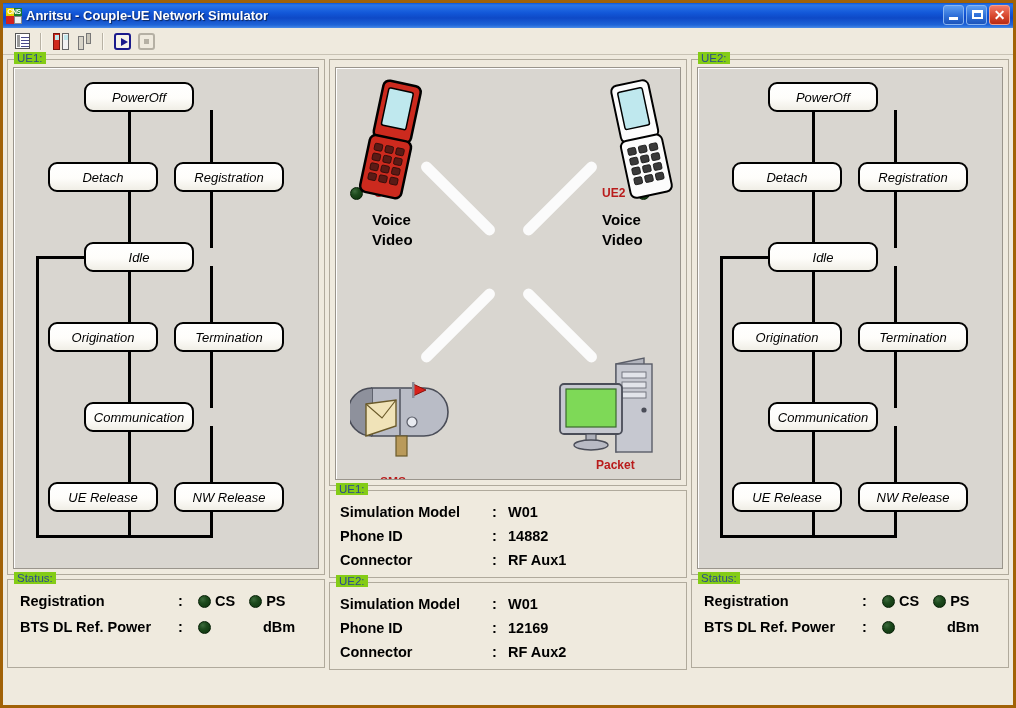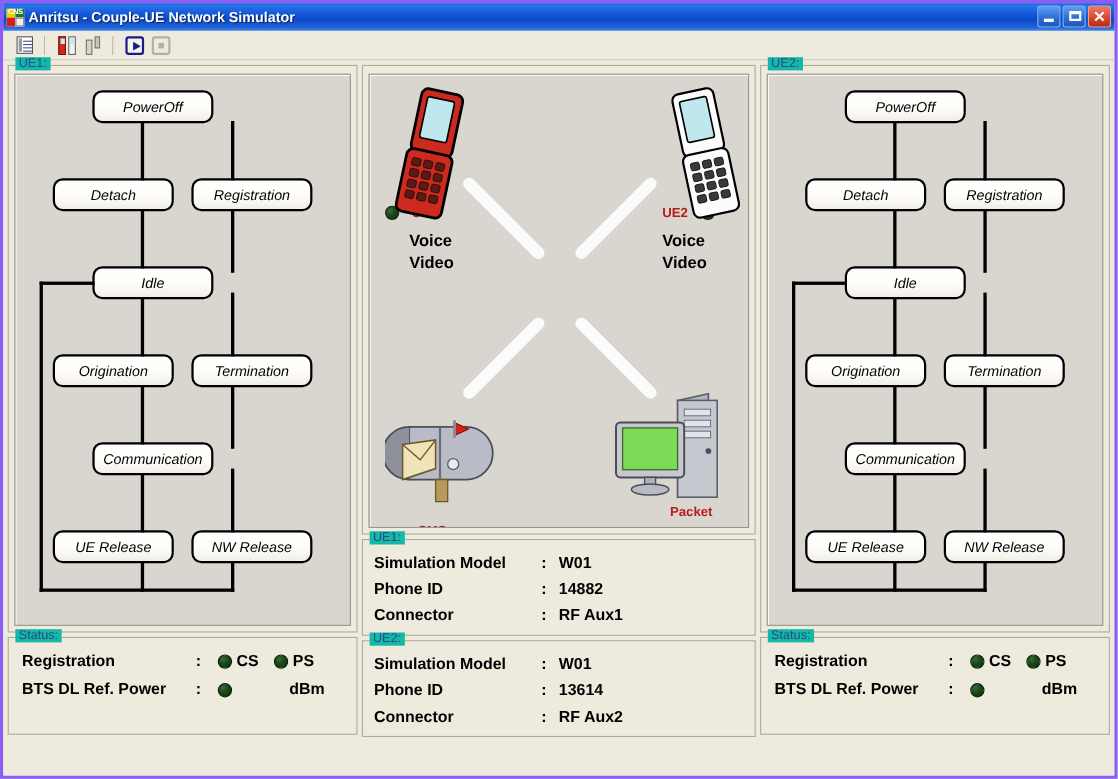--- a/index.html
+++ b/index.html
@@ -8,21 +8,21 @@
   }
   body {
     width: 1016px; height: 708px;
     font-family: "Liberation Sans", sans-serif;
     overflow: hidden;
   }
   .window {
     position: absolute; left: 0; top: 0;
     width: 1016px; height: 708px;
     box-sizing: border-box;
-    border: 3px solid #8b5cf6;
+    border: 3px solid #a16207;
     background: #efeade;
     display: flex; flex-direction: column;
   }
   
   .titlebar {
     height: 25px; flex: none;
     background: linear-gradient(to bottom,
        #0c56d4 0%, #2a75e8 8%, #1257d8 40%, #0e49c6 60%, #1f64d8 88%, #4a8ce8 100%);
     display: flex; align-items: center;
     padding: 0 2px 0 3px;
@@ -114,21 +114,21 @@
   .col-center { width: 358px; flex: none; }
   
   .group {
     position: relative;
     border: 1px solid #b0aa9c;
     background: transparent;
     box-sizing: border-box;
   }
   .group > .glabel {
     position: absolute; top: -8px; left: 6px;
-    background: #14b8a6; padding: 0 3px;
+    background: #84cc16; padding: 0 3px;
     font-size: 11.5px; color: #2a4a8c;
     white-space: nowrap;
   }
   
   .flow-panel {
     margin: 7px 5px 5px 5px;
     height: calc(100% - 12px);
     background: #d9d6d0;
     border: 1px solid #9a958c;
     box-shadow: inset 1px 1px 0 #ffffff;
@@ -403,21 +403,21 @@
             <rect x="62" y="10" width="36" height="88" fill="#c6c8d0" stroke="#5a5d68" stroke-width="1.4"></rect>
             <rect x="68" y="18" width="24" height="6" fill="#e2e4ea" stroke="#6a6d78" stroke-width="0.9"></rect>
             <rect x="68" y="28" width="24" height="6" fill="#e2e4ea" stroke="#6a6d78" stroke-width="0.9"></rect>
             <rect x="68" y="38" width="24" height="6" fill="#e2e4ea" stroke="#6a6d78" stroke-width="0.9"></rect>
             <circle cx="90" cy="56" r="2.6" fill="#4a4d58"></circle>
             <rect x="6" y="30" width="62" height="50" rx="4" fill="#c6c8d0" stroke="#4a4d58" stroke-width="1.8"></rect>
             <rect x="12" y="35" width="50" height="38" fill="#7ed957" stroke="#3a6a2a" stroke-width="1.2"></rect>
             <rect x="32" y="80" width="10" height="8" fill="#aeb0ba" stroke="#4a4d58" stroke-width="1.2"></rect>
             <ellipse cx="37" cy="91" rx="17" ry="5" fill="#b8bac4" stroke="#4a4d58" stroke-width="1.4"></ellipse>
           </svg>
-          <div class="dev-label" style="left:273px; top:390px;">Packet</div>
+          <div class="dev-label" style="left:260px; top:390px;">Packet</div>
         </div>
       </div>
 
       <div class="group" style="height:88px">
         <span class="glabel">UE1:</span>
         <div class="info-rows">
           <div class="irow">
             <span class="k">Simulation Model</span>
             <span class="c">:</span>
             <span class="v">W01</span>
@@ -439,21 +439,21 @@
         <span class="glabel">UE2:</span>
         <div class="info-rows">
           <div class="irow">
             <span class="k">Simulation Model</span>
             <span class="c">:</span>
             <span class="v">W01</span>
           </div>
           <div class="irow">
             <span class="k">Phone ID</span>
             <span class="c">:</span>
-            <span class="v">13614</span>
+            <span class="v">12169</span>
           </div>
           <div class="irow">
             <span class="k">Connector</span>
             <span class="c">:</span>
             <span class="v">RF Aux2</span>
           </div>
         </div>
       </div>
     </div>
 

